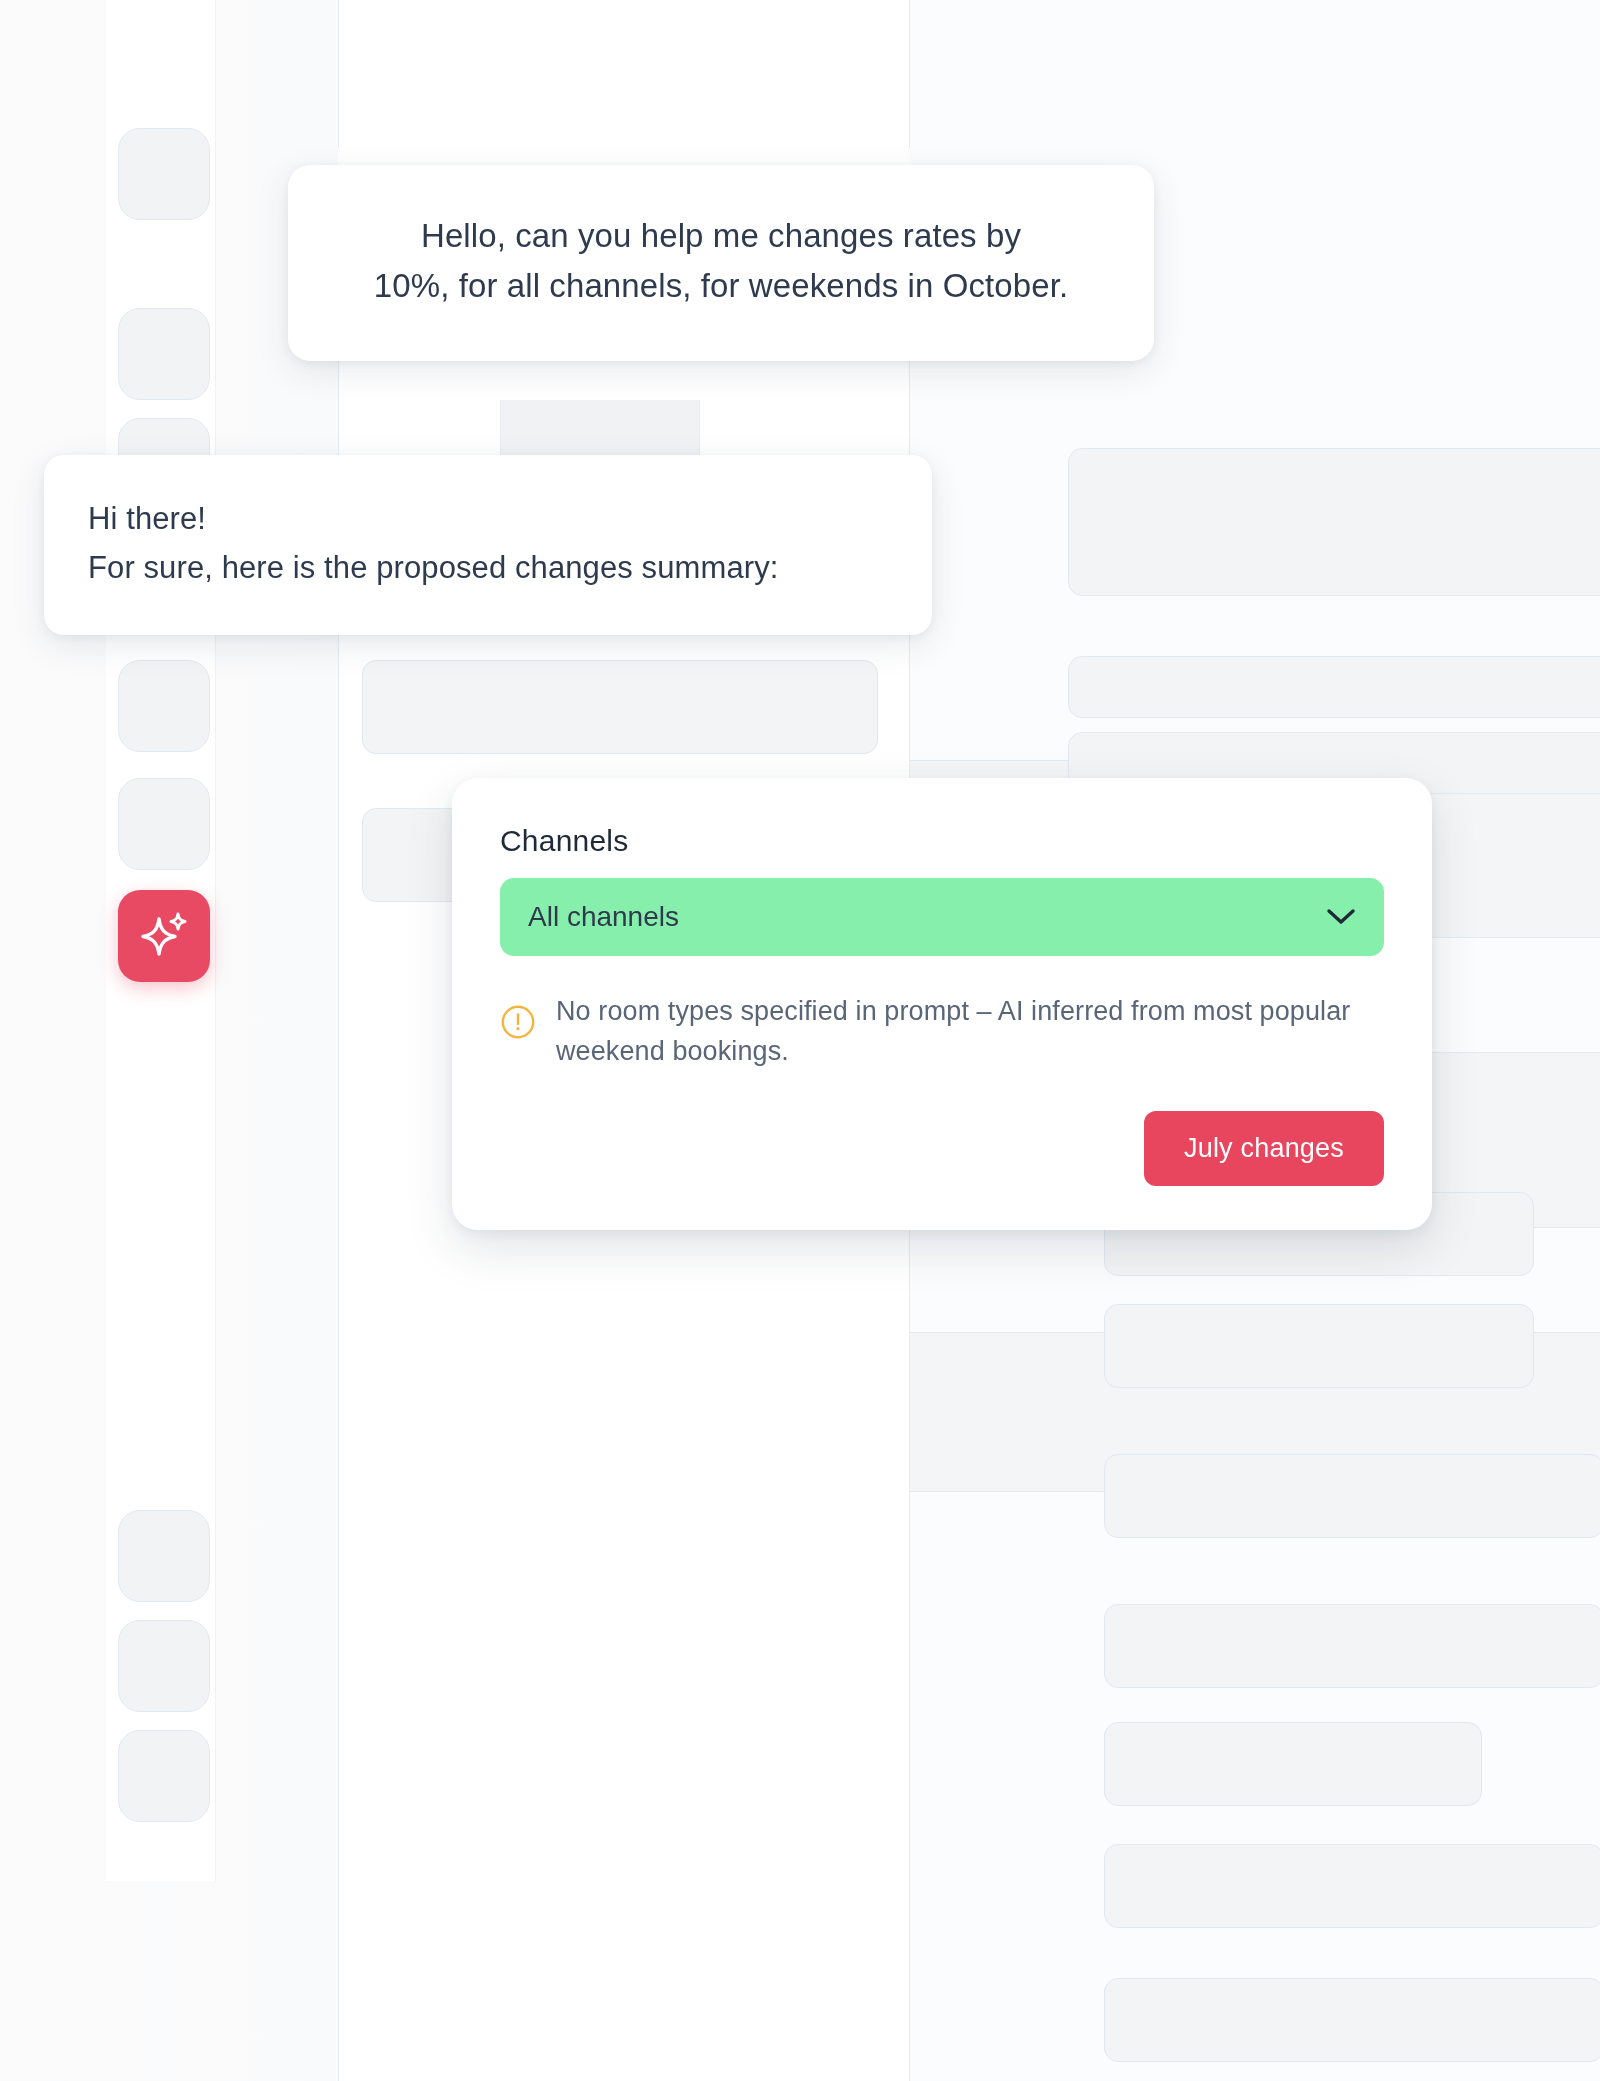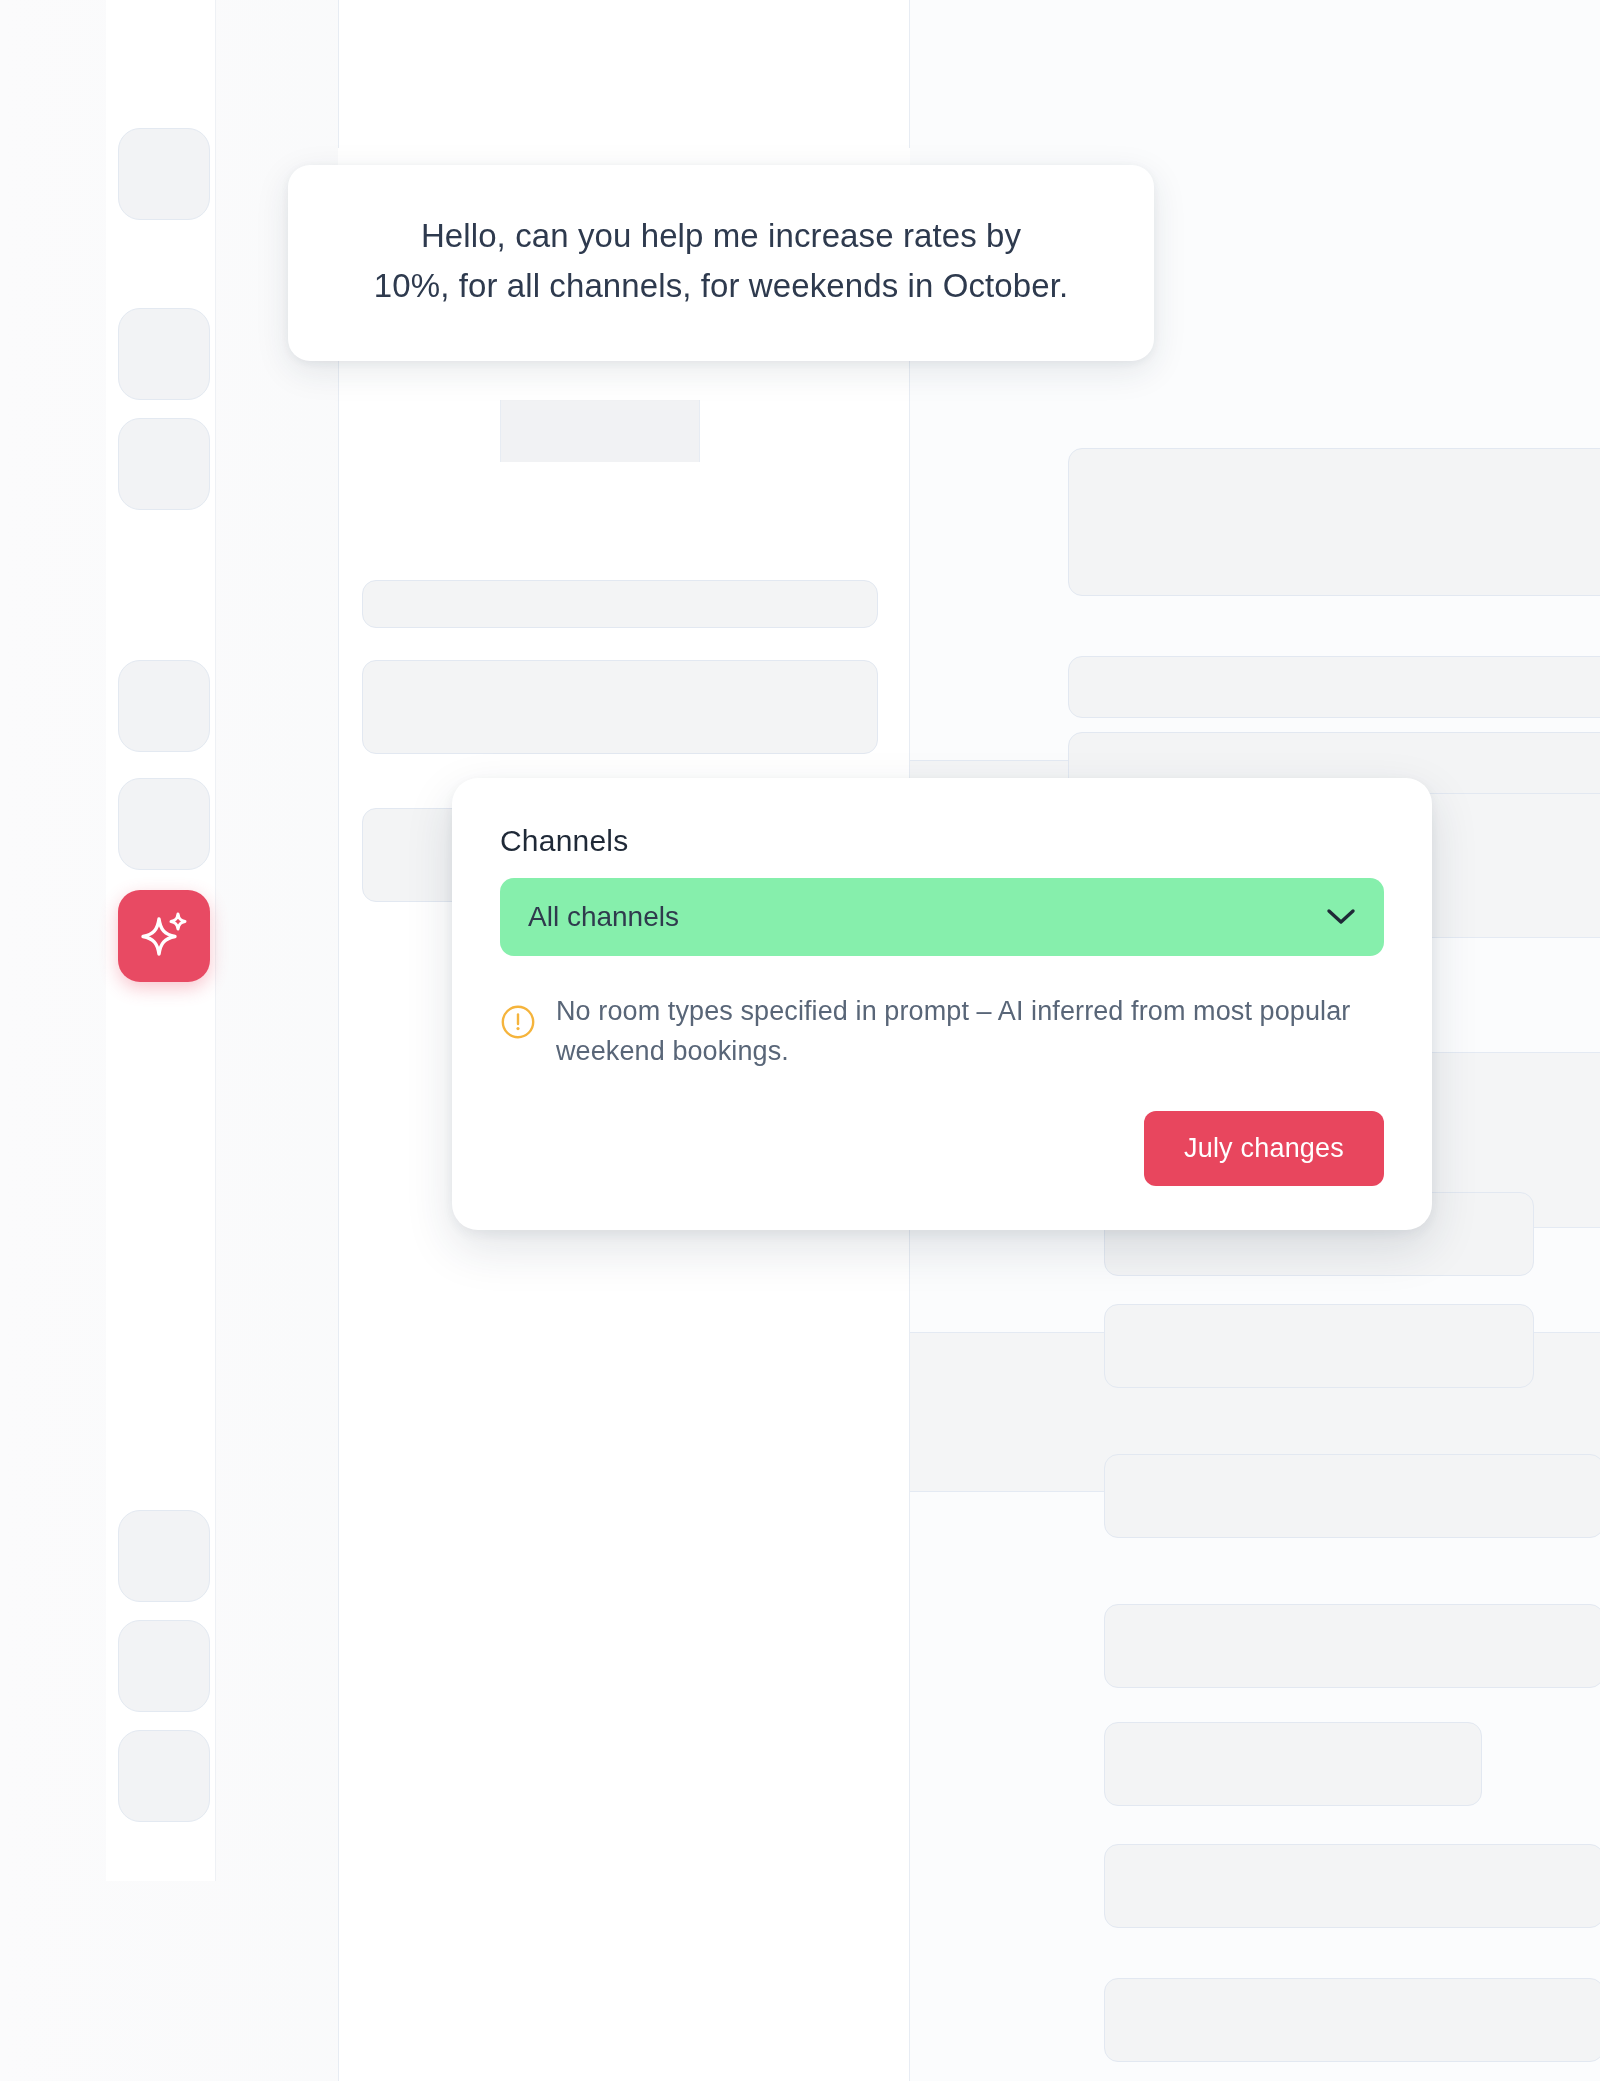--- a/index.html
+++ b/index.html
@@ -283,24 +283,28 @@
         <path d="M43 9 C43.8 14 45.6 15.8 50 16.6 C45.6 17.4 43.8 19.2 43 24 C42.2 19.2 40.4 17.4 36 16.6 C40.4 15.8 42.2 14 43 9 Z" stroke="#ffffff" stroke-width="3" stroke-linejoin="round" fill="none"></path>
       </svg>
     </span>
   </div>
 
   <div class="rail-item sq" style="top:1510px;"></div>
   <div class="rail-item sq" style="top:1620px;"></div>
   <div class="rail-item sq" style="top:1730px;"></div>
 
   <div class="bubble bubble-user">
-    <div class="line">Hello, can you help me increase rates by</div>
+    <div class="line">Hello, can you help me changes rates by</div>
     <div class="line">10%, for all channels, for weekends in October.</div>
   </div>
 
+  <div class="bubble bubble-ai">
+    <div class="line">Hi there!</div>
+    <div class="line">For sure, here is the proposed changes summary:</div>
+  </div>
 
   <div class="card">
 
     <div class="card-title">Channels</div>
 
     <div class="select">
       <span class="select-value">All channels</span>
       <span class="chevron">
         <svg width="30" height="18" viewBox="0 0 30 18" fill="none">
           <path d="M3 3 L15 14 L27 3" stroke="#1f2937" stroke-width="3.4" stroke-linecap="round" stroke-linejoin="round"></path>

